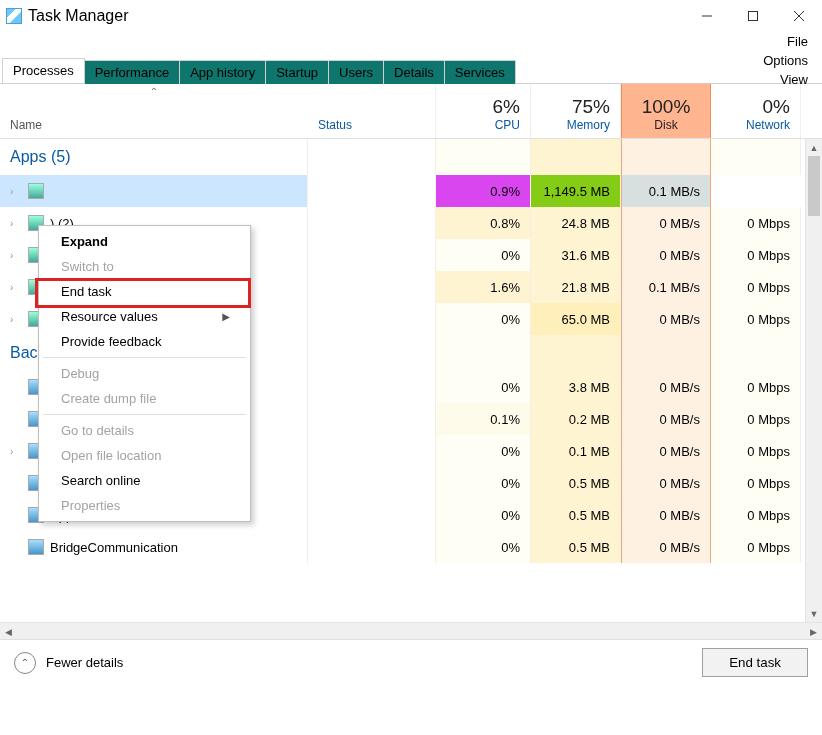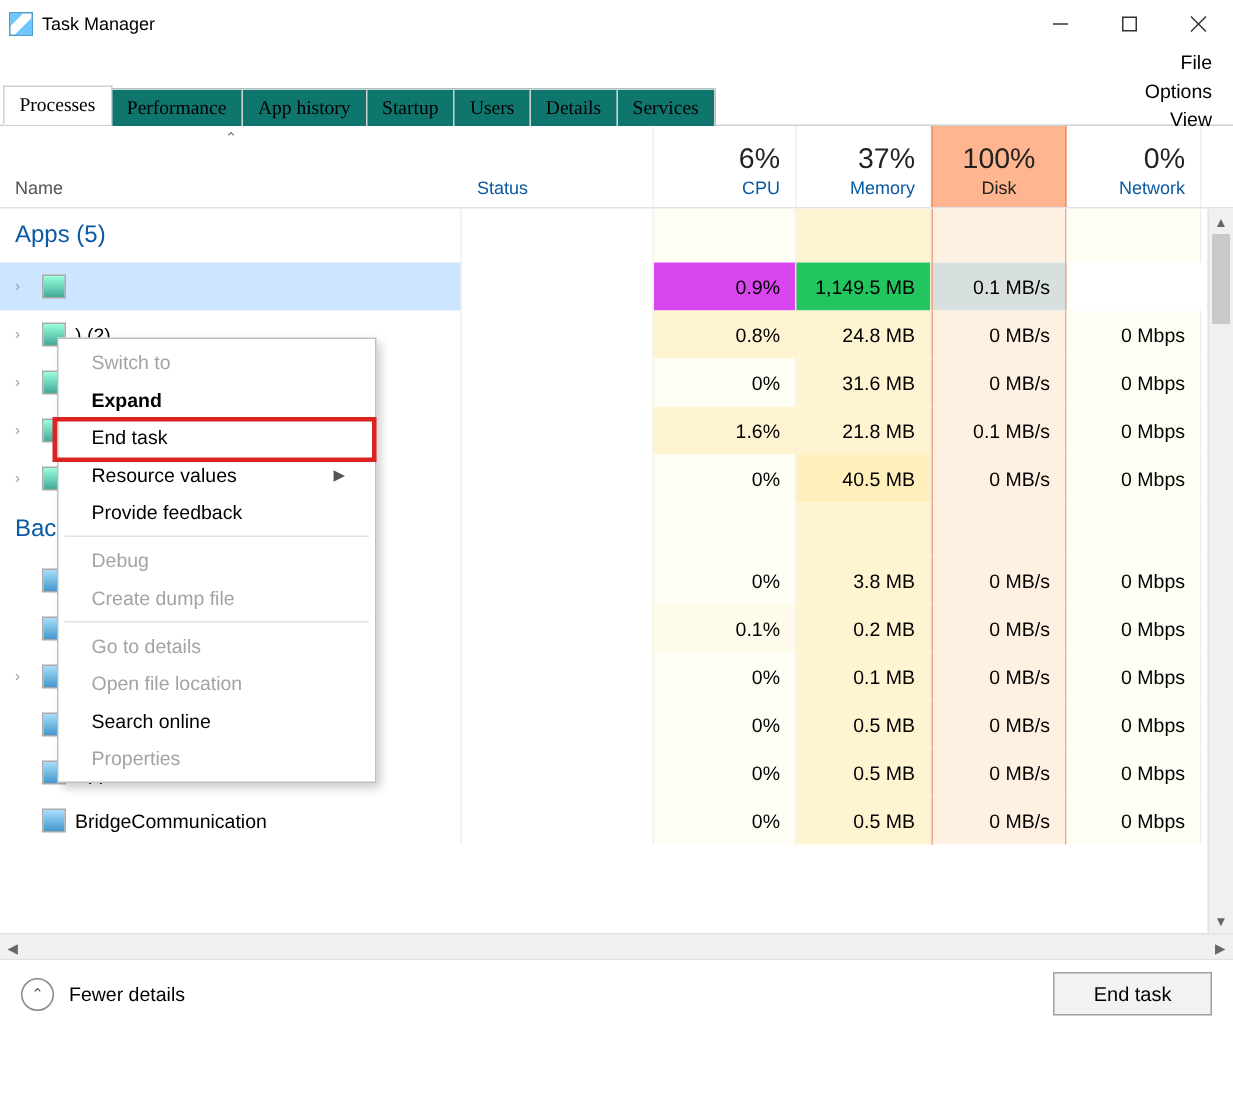--- a/index.html
+++ b/index.html
@@ -21,21 +21,21 @@
     align-items: center;
     padding-left: 6px;
   }
   .titlebar .title-icon {
     width: 16px; height: 16px;
     margin-right: 6px;
     background: linear-gradient(135deg, #6cc6ff 30%, #fff 31%, #fff 60%, #6cc6ff 61%);
     border: 1px solid #4aa0d0;
     position: relative;
   }
-  .titlebar .title { font-size: 12px; }
+  .titlebar .title { font-size: 16px; }
   .titlebar .spacer { flex: 1; }
   .win-btn {
     width: 46px; height: 32px;
     display: flex; justify-content: center; align-items: center;
     font-family: "Segoe MDL2 Assets", "Segoe UI", sans-serif;
     font-size: 14px;
   }
   .win-btn svg { stroke:#333; stroke-width:1; fill:none; }
   
   .menubar {
@@ -48,21 +48,20 @@
   .menubar .menu {
     padding: 2px 10px;
   }
   
   .tabs {
     display: flex;
     align-items: flex-end;
     border-bottom: 1px solid #d0d0d0;
     height: 28px;
     padding-left: 2px;
-    font-family: Liberation Serif, serif;
   }
   .tab {
     padding: 4px 10px;
     border: 1px solid #d0d0d0;
     border-bottom: none;
     margin-right: -1px;
     background: #0f766e;
     position: relative;
     top: 1px;
   }
@@ -165,21 +164,21 @@
   .cell.name .picon {
     width:16px; height:16px; background:#d0d0d0;
     border:1px solid #aaa; display:inline-block;
     flex-shrink:0;
   }
   .cell.name .picon.app { background:linear-gradient(#9fd, #4a9);}
   .cell.name .picon.svc { background:linear-gradient(#adf, #49c);}
   .row.selected .cell.name,
   .row.selected .cell.status { background:#cde6ff; }
   .row.selected .cell.cpu { background:#d946ef;}
-  .row.selected .cell.mem { background:#22c55e;}
+  .row.selected .cell.mem { background:#84cc16;}
   .row.selected .cell.disk{ background:#d7e0df;}
   .row.selected .cell.net { background:#dce8fb;}
   
   .vscroll {
     position:absolute; right:0; top:0; bottom:0; width:17px;
     background:#f0f0f0; border-left:1px solid #e3e3e3;
   }
   .vscroll .arrow {
     height:17px; display:flex; justify-content:center; align-items:center;
     font-size:9px; color:#666;
@@ -298,21 +297,21 @@
         <span class="lbl">Name</span>
       </div>
       <div class="col col-status hcell left">
         <span class="lbl">Status</span>
       </div>
       <div class="col col-cpu hcell">
         <span class="pct">6%</span>
         <span class="lbl">CPU</span>
       </div>
       <div class="col col-mem hcell">
-        <span class="pct">37%</span>
+        <span class="pct">75%</span>
         <span class="lbl">Memory</span>
       </div>
       <div class="col col-disk hcell disk">
         <span class="pct">100%</span>
         <span class="lbl">Disk</span>
       </div>
       <div class="col col-net hcell">
         <span class="pct">0%</span>
         <span class="lbl">Network</span>
       </div>
@@ -378,21 +377,21 @@
         <div class="cell num net col-net">0 Mbps</div>
       </div>
       <div class="row">
         <div class="cell name col-name">
             <span class="chev">›</span>
             <span class="picon app"></span>
             <span></span>
           </div>
         <div class="cell col-status"></div>
         <div class="cell num cpu lighter col-cpu">0%</div>
-        <div class="cell num mem m2 col-mem">40.5 MB</div>
+        <div class="cell num mem m2 col-mem">65.0 MB</div>
         <div class="cell num disk col-disk">0 MB/s</div>
         <div class="cell num net col-net">0 Mbps</div>
       </div>
 
       <div class="row group">
         <div class="cell name col-name">Bac</div>
         <div class="cell col-status"></div>
         <div class="cell num cpu lighter col-cpu"></div>
         <div class="cell num mem col-mem"></div>
         <div class="cell num disk col-disk"></div>
@@ -486,22 +485,22 @@
   </div>
 
   <div class="footer">
     <div class="fewer-circle">⌃</div>
     <span>Fewer details</span>
     <span class="spacer"></span>
     <button class="endtask-btn">End task</button>
   </div>
 
   <div class="context-menu">
+    <div class="cm-item bold">Expand</div>
     <div class="cm-item disabled">Switch to</div>
-    <div class="cm-item bold">Expand</div>
     <div class="cm-item">End task</div>
     <div class="cm-item">
       <span>Resource values</span>
       <span class="sub">▶</span>
     </div>
     <div class="cm-item">Provide feedback</div>
     <div class="cm-sep"></div>
     <div class="cm-item disabled">Debug</div>
     <div class="cm-item disabled">Create dump file</div>
     <div class="cm-sep"></div>

